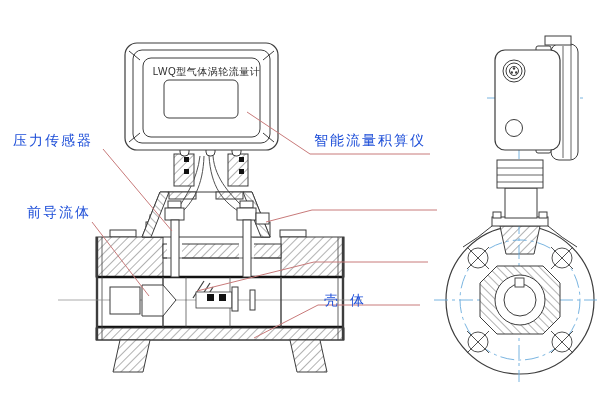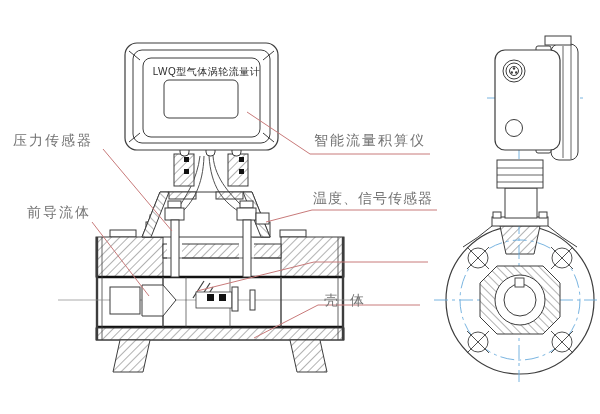--- a/index.html
+++ b/index.html
@@ -1,19 +1,19 @@
 <!DOCTYPE html>
 <html><head>
 <meta charset="utf-8">
 <style>
   html,body{margin:0;padding:0;background:#fff;}
   #stage{position:relative;width:600px;height:404px;background:#fff;overflow:hidden;
          font-family:"Liberation Sans","DejaVu Sans",sans-serif;}
   #stage svg{position:absolute;left:0;top:0;}
-  .lbl{position:absolute;color:#737373;font-size:14px;letter-spacing:2px;white-space:nowrap;line-height:16px;}
+  .lbl{position:absolute;color:#1d4ed8;font-size:14px;letter-spacing:2px;white-space:nowrap;line-height:16px;}
   .title-lbl{position:absolute;color:#2a2a2a;font-size:10px;letter-spacing:0.5px;text-align:center;white-space:nowrap;}
 </style>
 </head>
 <body>
 
 <div id="stage">
 
 <svg width="600" height="414" viewBox="0 0 600 414">
   <defs>
     <pattern id="hat" patternUnits="userSpaceOnUse" width="6" height="6" patternTransform="rotate(45)">
@@ -202,18 +202,17 @@
 </svg>
 
 <div class="title-lbl" style="left:143px;top:65px;width:127px;">LWQ型气体涡轮流量计</div>
 
 <div class="lbl" style="left:13px;top:132px;">压力传感器</div>
 
 <div class="lbl" style="left:314px;top:132px;">智能流量积算仪</div>
 
 <div class="lbl" style="left:27px;top:204px;">前导流体</div>
 
-<div class="lbl" style="left:313px;top:190px;letter-spacing:1px;">温度、信号传感器</div>
 
 
 <div class="lbl" style="left:324px;top:292px;letter-spacing:4px;text-align:right;">壳 体</div>
 
 </div>
 
 </body></html>

